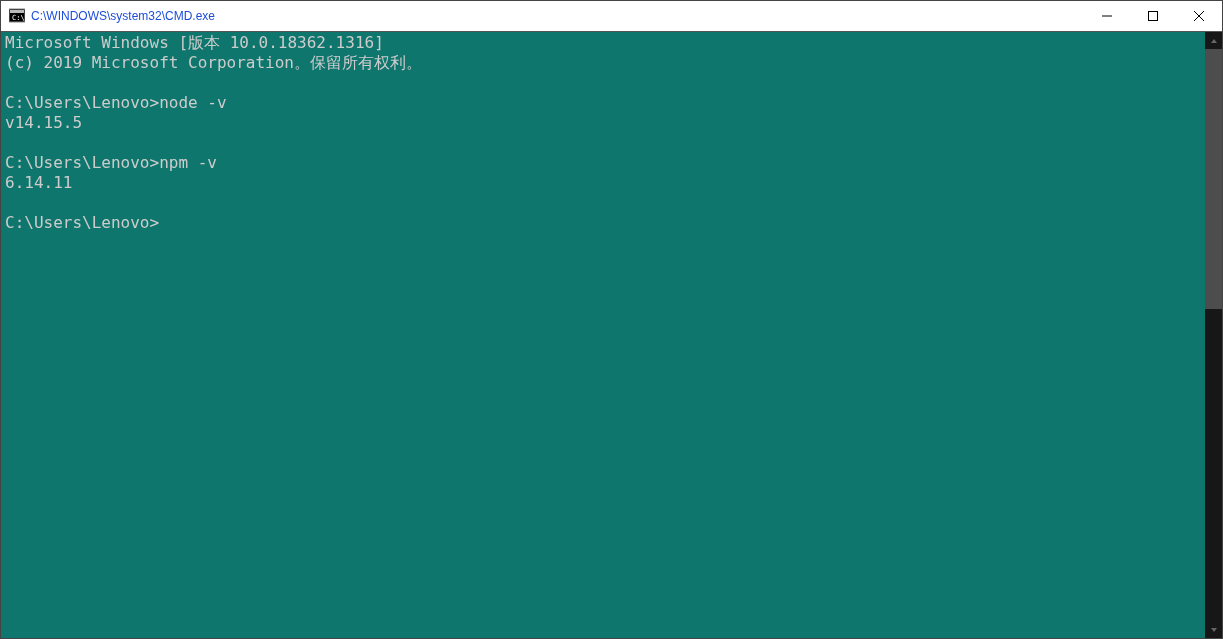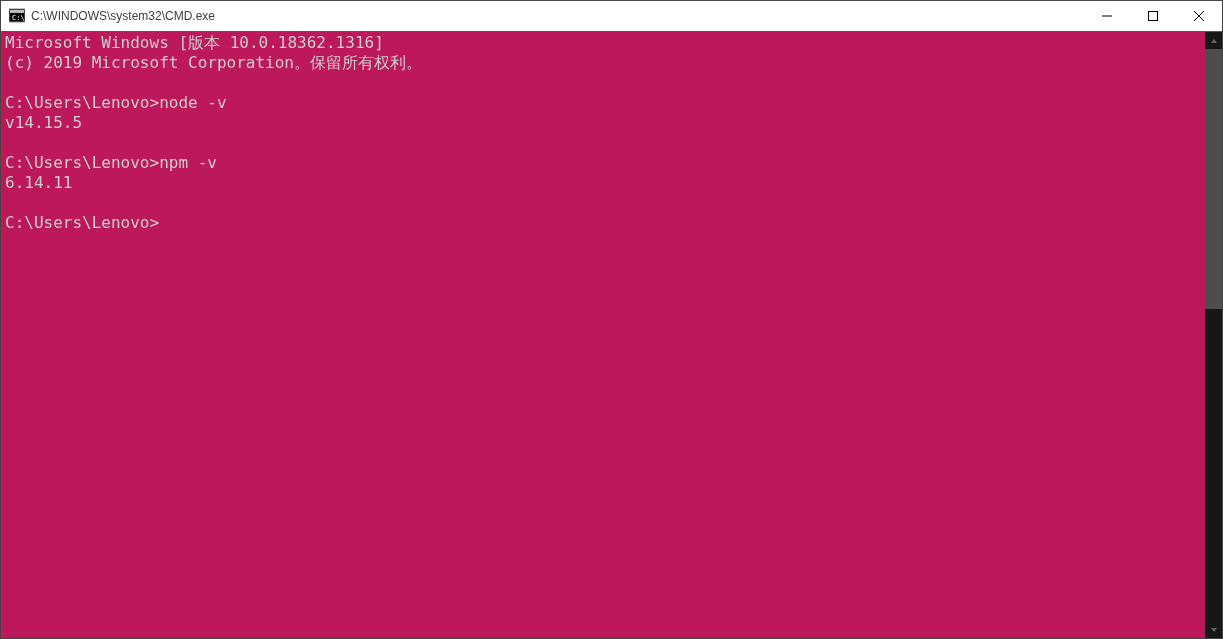--- a/index.html
+++ b/index.html
@@ -1,26 +1,26 @@
 <!DOCTYPE html>
 <html><head>
 <meta charset="utf-8">
 <style>
   * { margin: 0; padding: 0; box-sizing: border-box; }
   html, body { width: 1223px; height: 639px; overflow: hidden; font-family: "Segoe UI", Tahoma, sans-serif; background: #000; }
   .window { width: 1223px; height: 639px; background: #ffffff; border: 1px solid #444; display: flex; flex-direction: column; }
   .titlebar { height: 31px; background: #ffffff; display: flex; align-items: center; border-bottom: 1px solid #555; }
   .title-icon { width: 16px; height: 16px; margin-left: 8px; margin-right: 6px; display: flex; align-items: center; justify-content: center; }
-  .title-text { font-size: 12px; color: #404040; flex: 0 0 auto; }
+  .title-text { font-size: 12px; color: #1d4ed8; flex: 0 0 auto; }
   .spacer { flex: 1; }
   .win-controls { display: flex; height: 100%; }
   .win-btn { width: 46px; height: 100%; display: flex; align-items: center; justify-content: center; background: transparent; border: none; }
   .win-btn svg { width: 10px; height: 10px; }
   .terminal-wrap { flex: 1; display: flex; background: #0c0c0c; }
-  .terminal { flex: 1; background: #be185d; color: #cccccc; font-family: "NSimSun","SimSun","Consolas",monospace; font-size: 16px; line-height: 20px; padding: 1px 0 0 4px; white-space: pre; overflow: hidden; letter-spacing: 0px; }
+  .terminal { flex: 1; background: #0f766e; color: #cccccc; font-family: "NSimSun","SimSun","Consolas",monospace; font-size: 16px; line-height: 20px; padding: 1px 0 0 4px; white-space: pre; overflow: hidden; letter-spacing: 0px; }
   .scrollbar { width: 17px; background: #171717; display: flex; flex-direction: column; }
   .sb-btn { height: 17px; background: #171717; display: flex; align-items: center; justify-content: center; }
   .sb-track { flex: 1; background: #171717; position: relative; }
   .sb-thumb { position: absolute; top: 0; left: 0; right: 0; height: 260px; background: #4d4d4d; }
   .sb-btn svg { width: 8px; height: 8px; fill: #555; }
 </style>
 </head>
 <body>
 
 <div class="window">

